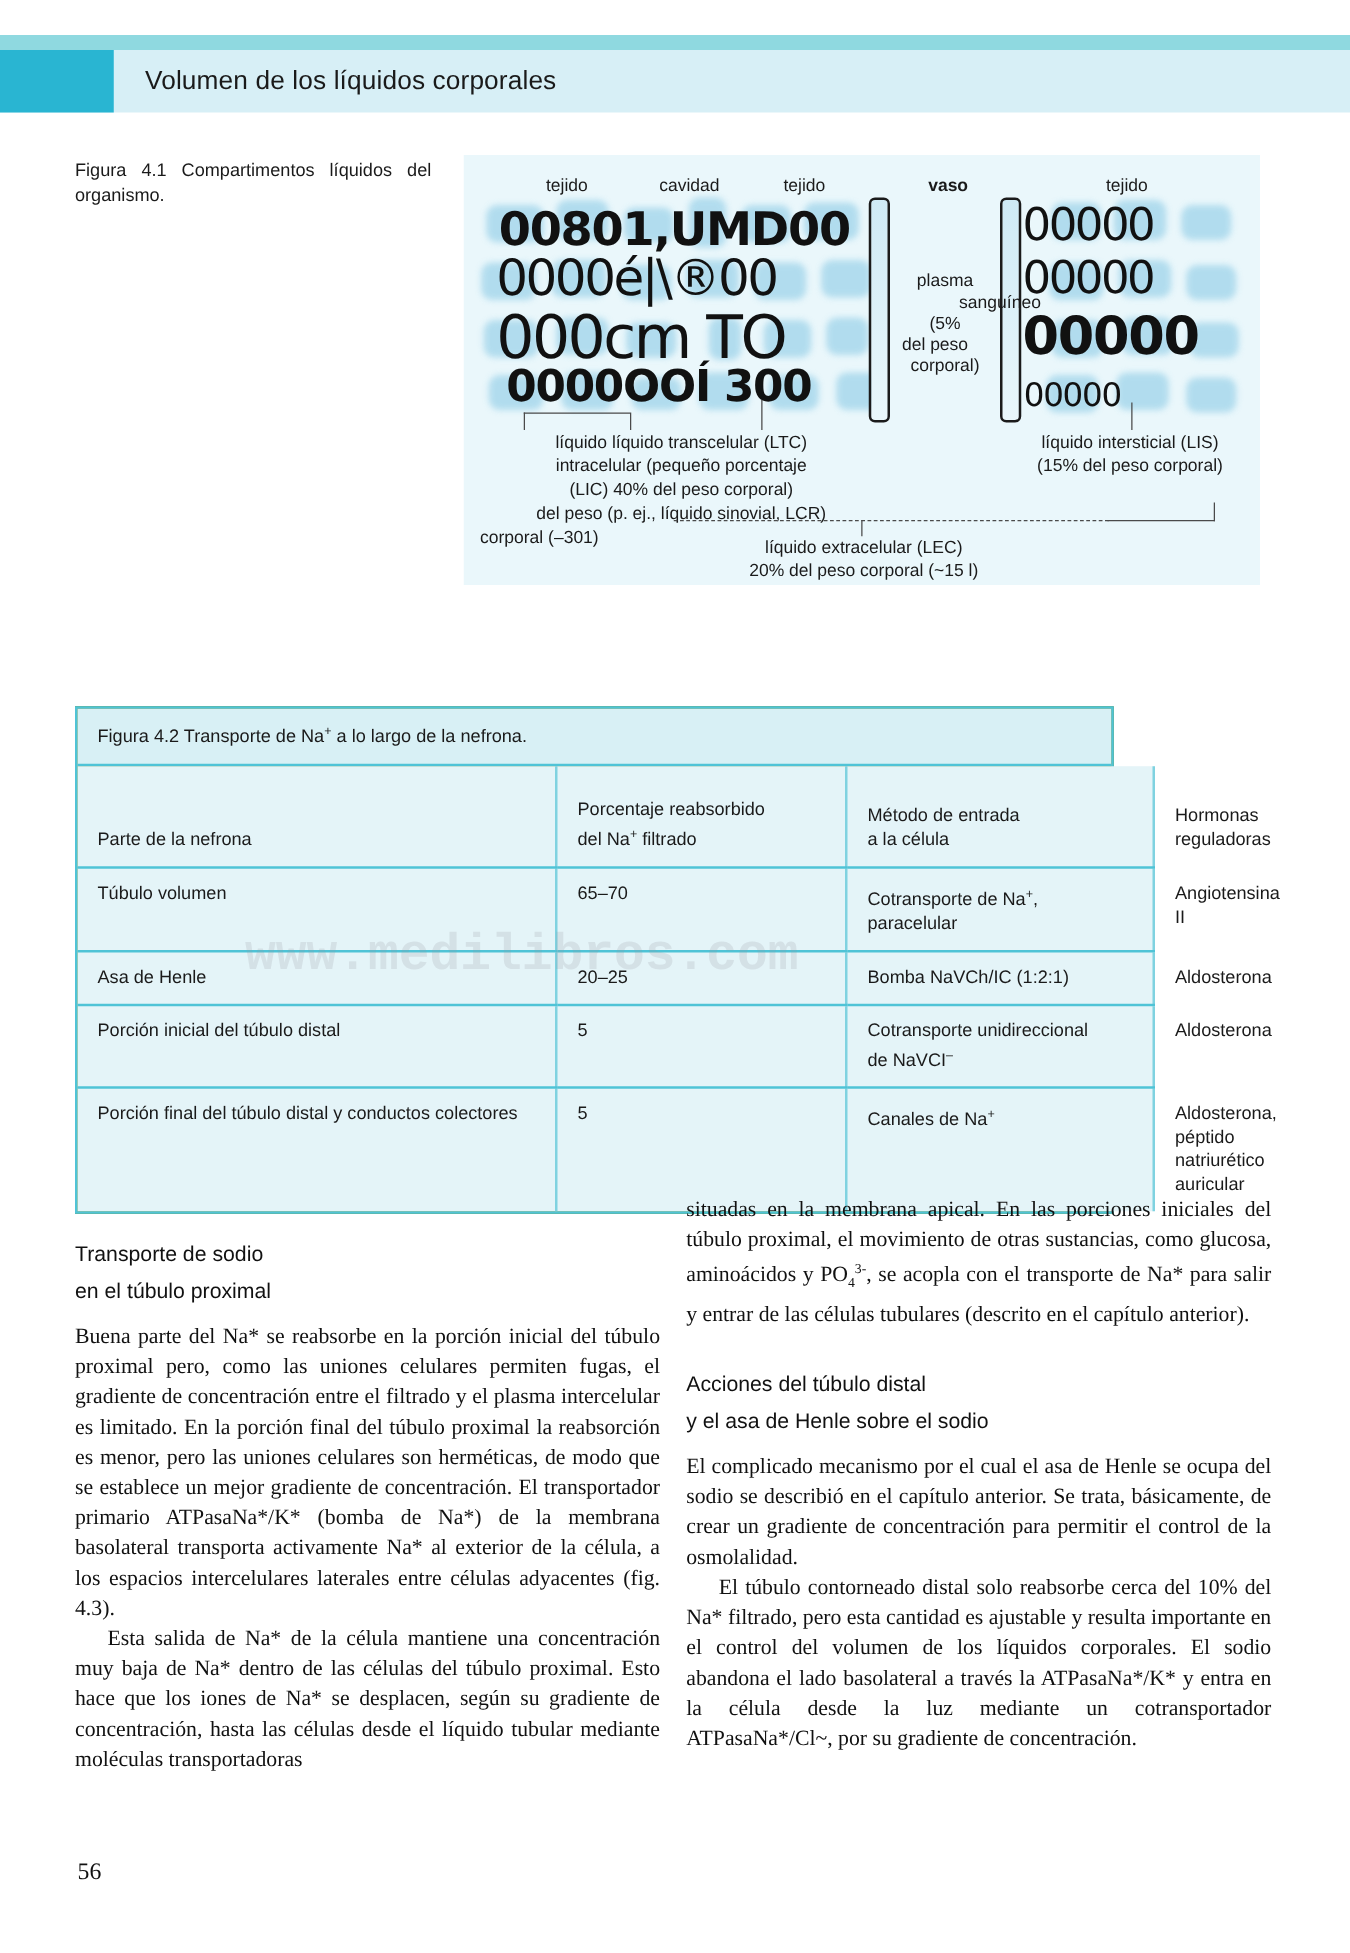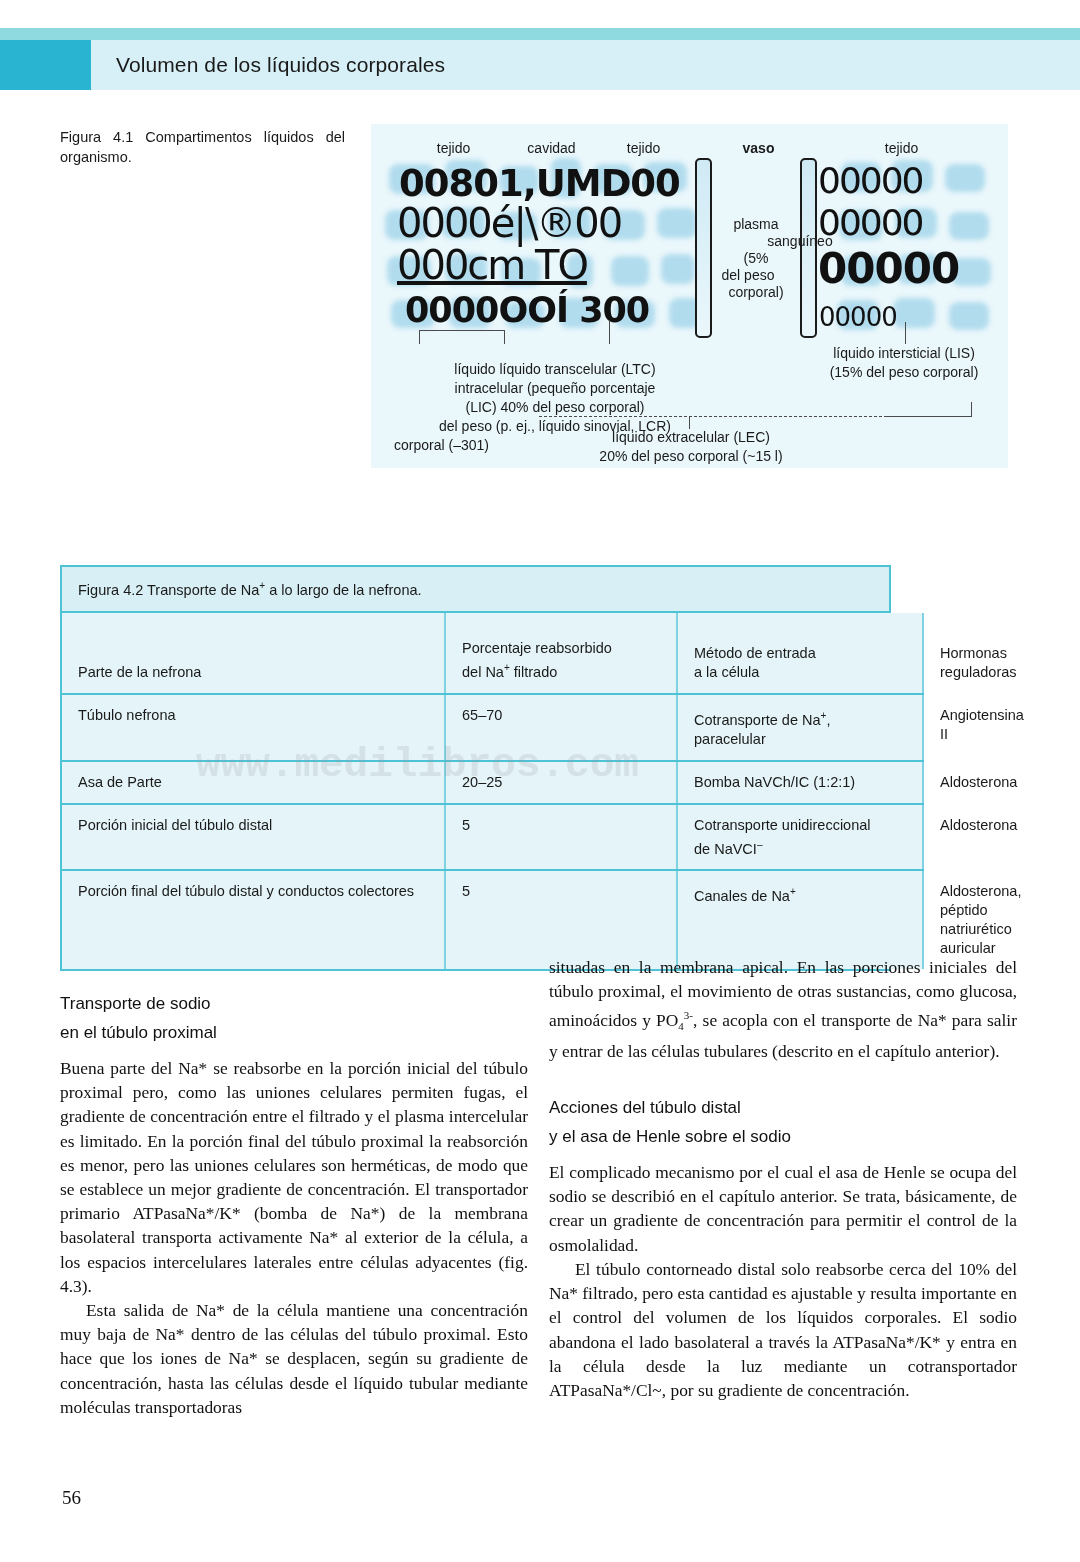--- a/index.html
+++ b/index.html
@@ -84,21 +84,21 @@
   .fig-col-label.bold { font-weight: bold; }
 
   .garble {
     position: absolute;
     color: #111;
     white-space: nowrap;
     font-family: "DejaVu Sans", sans-serif;
   }
   .g1 { font-weight: bold; font-size: 37px; letter-spacing: -1px; }
   .g2 { font-weight: normal; font-size: 40px; letter-spacing: -2px; }
-  .g3 { font-weight: normal; font-size: 40px; letter-spacing: -2px; text-decoration: underline; }
+  .g3 { font-weight: normal; font-size: 48px; letter-spacing: -2px; }
   .g4 { font-weight: bold; font-size: 35px; letter-spacing: -1px; }
   .g5 { font-weight: normal; font-size: 36px; letter-spacing: -2px; }
   .g6 { font-weight: normal; font-size: 36px; letter-spacing: -2px; }
   .g7 { font-weight: bold; font-size: 42px; letter-spacing: -1px; }
   .g8 { font-weight: normal; font-size: 26px; letter-spacing: -1px; }
 
   .vessel-wall {
     position: absolute;
     width: 13px;
     border: 2px solid #1b1b1b;
@@ -296,21 +296,21 @@
     <div class="plasma-text" style="left:345px; top:126px; width:80px;">(5%</div>
     <div class="plasma-text" style="left:341px; top:143px; width:72px;">del peso</div>
     <div class="plasma-text" style="left:339px; top:160px; width:92px;">corporal)</div>
 
     <div class="vline" style="left:48px;  top:206px; height:14px;"></div>
     <div class="solidline" style="left:48px;  top:206px; width:85px;"></div>
     <div class="vline" style="left:133px; top:206px; height:14px;"></div>
     <div class="vline" style="left:238px; top:196px; height:24px;"></div>
     <div class="vline" style="left:534px; top:198px; height:22px;"></div>
 
-    <div class="fig-legend" style="left:24px; top:220px; width:320px;margin-top:16px;">
+    <div class="fig-legend" style="left:14px; top:220px; width:320px;">
       <div style="text-align:center;">líquido   líquido   transcelular   (LTC)</div>
       <div style="text-align:center;">intracelular    (pequeño    porcentaje</div>
       <div style="text-align:center;">(LIC) 40%            del peso corporal)</div>
       <div style="text-align:center;">del peso (p. ej., líquido sinovial, LCR)</div>
       <div style="text-align:left; margin-left:-1px;">corporal (–301)</div>
     </div>
 
     <div class="fig-legend" style="left:428px; top:220px; width:210px; text-align:center;">
       <div>líquido intersticial (LIS)</div>
       <div>(15% del peso corporal)</div>
@@ -341,32 +341,32 @@
         </th>
         <th class="col-c">
           <div class="hdr-two">Método de entrada</div>
           <div class="hdr-two">a la célula</div>
         </th>
         <th class="col-d"><span>Hormonas reguladoras</span></th>
       </tr>
     </thead>
     <tbody>
       <tr>
-        <td>Túbulo nefrona</td>
+        <td>Túbulo volumen</td>
         <td>65–70</td>
         <td>
           <div><span>Cotransporte de Na</span><sup class="na">+</sup><span>,</span></div>
           <div>paracelular</div>
         </td>
         <td>
           <div>Angiotensina II</div>
         </td>
       </tr>
       <tr>
-        <td>Asa de Parte</td>
+        <td>Asa de Henle</td>
         <td>20–25</td>
         <td>
           <div>Bomba NaVCh/IC (1:2:1)</div>
         </td>
         <td>
           <div>Aldosterona</div>
         </td>
       </tr>
       <tr>
         <td>Porción inicial del túbulo distal</td>

